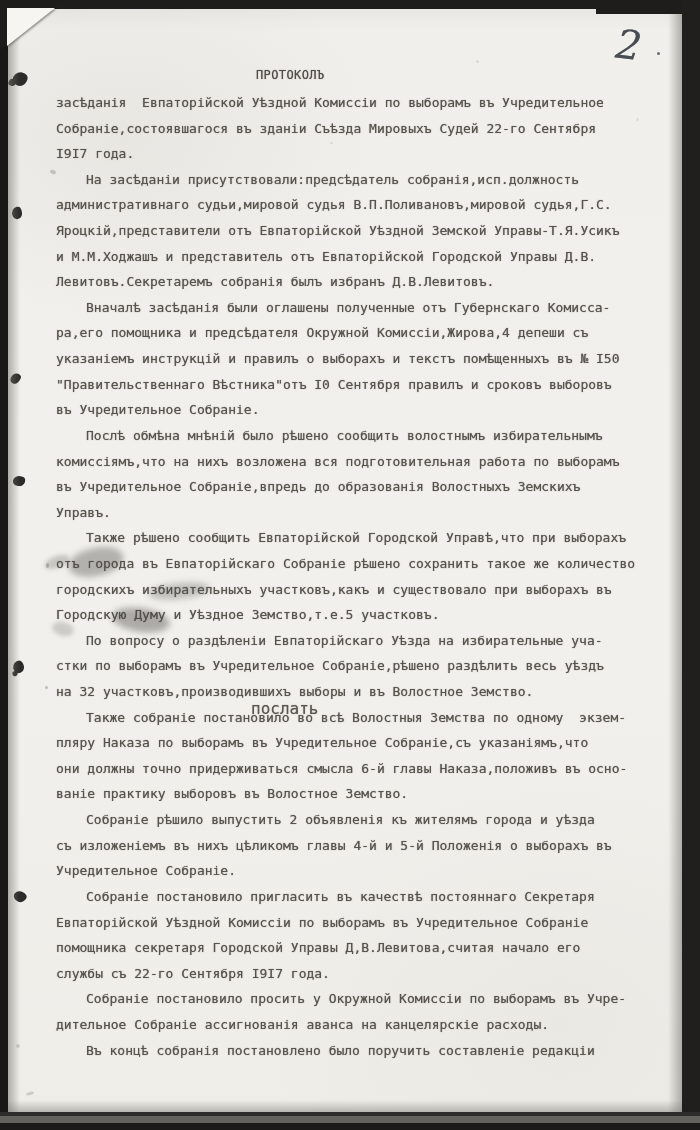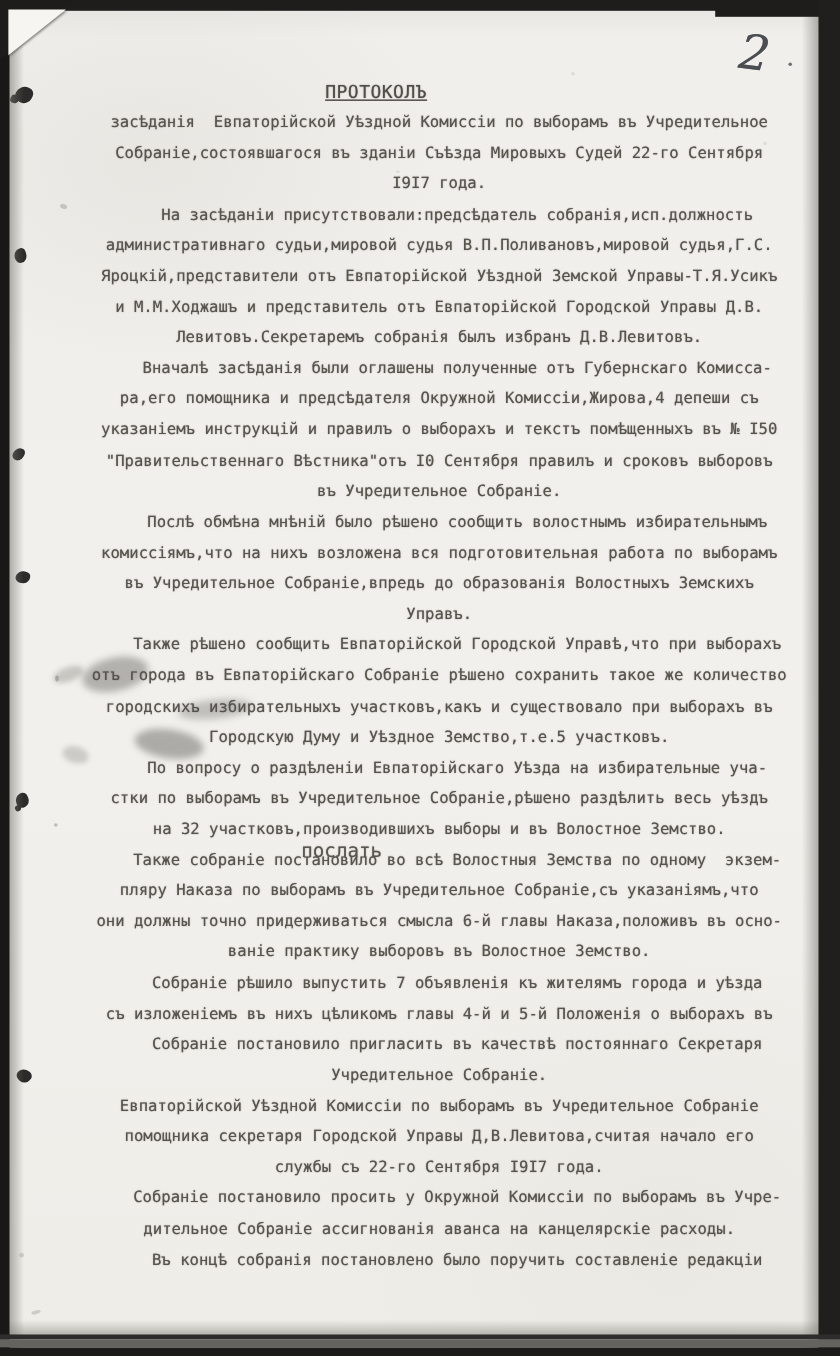--- a/index.html
+++ b/index.html
@@ -30,31 +30,31 @@
   .edge-bottom-mid{position:absolute;left:0;top:1116px;width:700px;height:7px;background:#646360;z-index:9;}
   .edge-bottom{position:absolute;left:0;top:1123px;width:700px;height:7px;background:#1c1b19;z-index:9;}
   
   .fold-dark{position:absolute;left:0;top:0;width:0;height:0;z-index:10;
     border-left:62px solid #1d1c1a;border-bottom:50px solid transparent;}
   .fold-flap{position:absolute;left:7px;top:8px;width:0;height:0;z-index:11;
     border-right:48px solid transparent;border-top:38px solid #f6f5f1;
     filter:drop-shadow(1px 1px 1px rgba(60,58,54,.6));}
   
   .doc-title{
-    position:absolute;left:271px;top:68px;z-index:3;
-    font-size:15px;letter-spacing:.4px;color:#514e49;
-    text-shadow:0 0 1px rgba(81,78,73,.8);filter:blur(.3px);text-decoration:underline;
+    position:absolute;left:256px;top:68px;z-index:3;
+    font-size:12px;letter-spacing:.4px;color:#514e49;
+    text-shadow:0 0 1px rgba(81,78,73,.8);filter:blur(.3px);
   }
   .doc-body{
     position:absolute;left:56px;top:90px;width:620px;z-index:3;
     font-size:13px;line-height:25.62px;color:#57534d;
     text-shadow:0 0 1px rgba(87,83,77,.75);
     filter:blur(.3px);
   }
-  .line{height:25.62px;white-space:pre;text-align:center;}
+  .line{height:25.62px;white-space:pre;}
   .line.indent{padding-left:30px;}
   .interline{
     position:absolute;left:251px;top:699px;z-index:3;
     font-size:16px;color:#5a564f;text-shadow:0 0 1px rgba(90,86,79,.7);filter:blur(.3px);
   }
   
   .page-number{
     position:absolute;left:616px;top:22px;z-index:4;
     font-family:"DejaVu Serif", serif;font-style:italic;
     font-size:40px;color:#4a4e53;transform:rotate(7deg);
@@ -118,24 +118,24 @@
     <div class="line">отъ города въ Евпаторійскаго Собраніе рѣшено сохранить такое же количество</div>
     <div class="line">городскихъ избирательныхъ участковъ,какъ и существовало при выборахъ въ</div>
     <div class="line">Городскую Думу и Уѣздное Земство,т.е.5 участковъ.</div>
     <div class="line indent">По вопросу о раздѣленіи Евпаторійскаго Уѣзда на избирательные уча-</div>
     <div class="line">стки по выборамъ въ Учредительное Собраніе,рѣшено раздѣлить весь уѣздъ</div>
     <div class="line">на 32 участковъ,производившихъ выборы и въ Волостное Земство.</div>
     <div class="line indent">Также собраніе постановило во всѣ Волостныя Земства по одному  экзем-</div>
     <div class="line">пляру Наказа по выборамъ въ Учредительное Собраніе,съ указаніямъ,что</div>
     <div class="line">они должны точно придерживаться смысла 6-й главы Наказа,положивъ въ осно-</div>
     <div class="line">ваніе практику выборовъ въ Волостное Земство.</div>
-    <div class="line indent">Собраніе рѣшило выпустить 7 объявленія къ жителямъ города и уѣзда</div>
+    <div class="line indent">Собраніе рѣшило выпустить 2 объявленія къ жителямъ города и уѣзда</div>
     <div class="line">съ изложеніемъ въ нихъ цѣликомъ главы 4-й и 5-й Положенія о выборахъ въ</div>
+    <div class="line">Учредительное Собраніе.</div>
     <div class="line indent">Собраніе постановило пригласить въ качествѣ постояннаго Секретаря</div>
-    <div class="line">Учредительное Собраніе.</div>
     <div class="line">Евпаторійской Уѣздной Комиссіи по выборамъ въ Учредительное Собраніе</div>
     <div class="line">помощника секретаря Городской Управы Д,В.Левитова,считая начало его</div>
     <div class="line">службы съ 22-го Сентября I9I7 года.</div>
     <div class="line indent">Собраніе постановило просить у Окружной Комиссіи по выборамъ въ Учре-</div>
     <div class="line">дительное Собраніе ассигнованія аванса на канцелярскіе расходы.</div>
     <div class="line indent">Въ концѣ собранія постановлено было поручить составленіе редакціи</div>
   </div>
 <div class="interline">послать</div>
 
 <div class="page-number">2</div>

